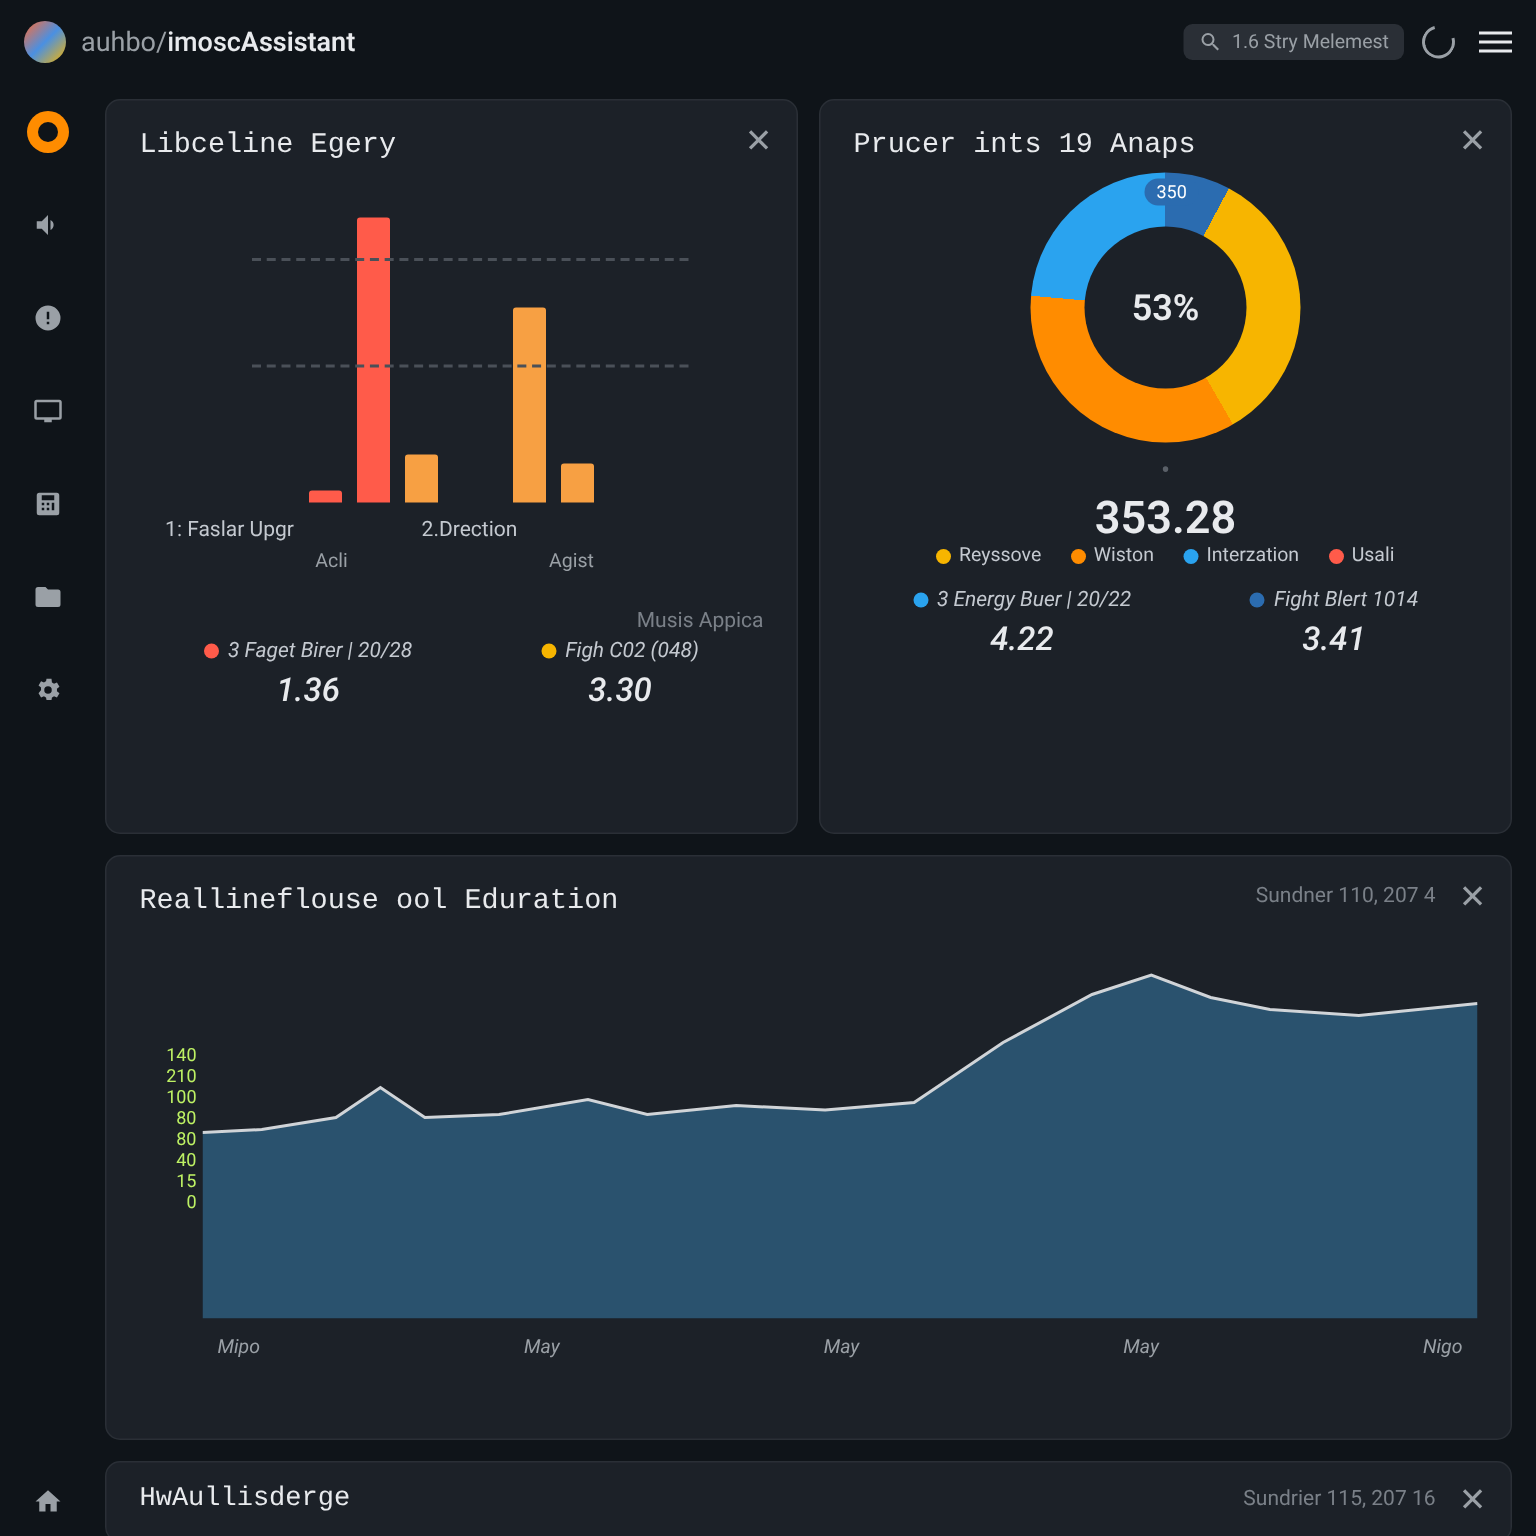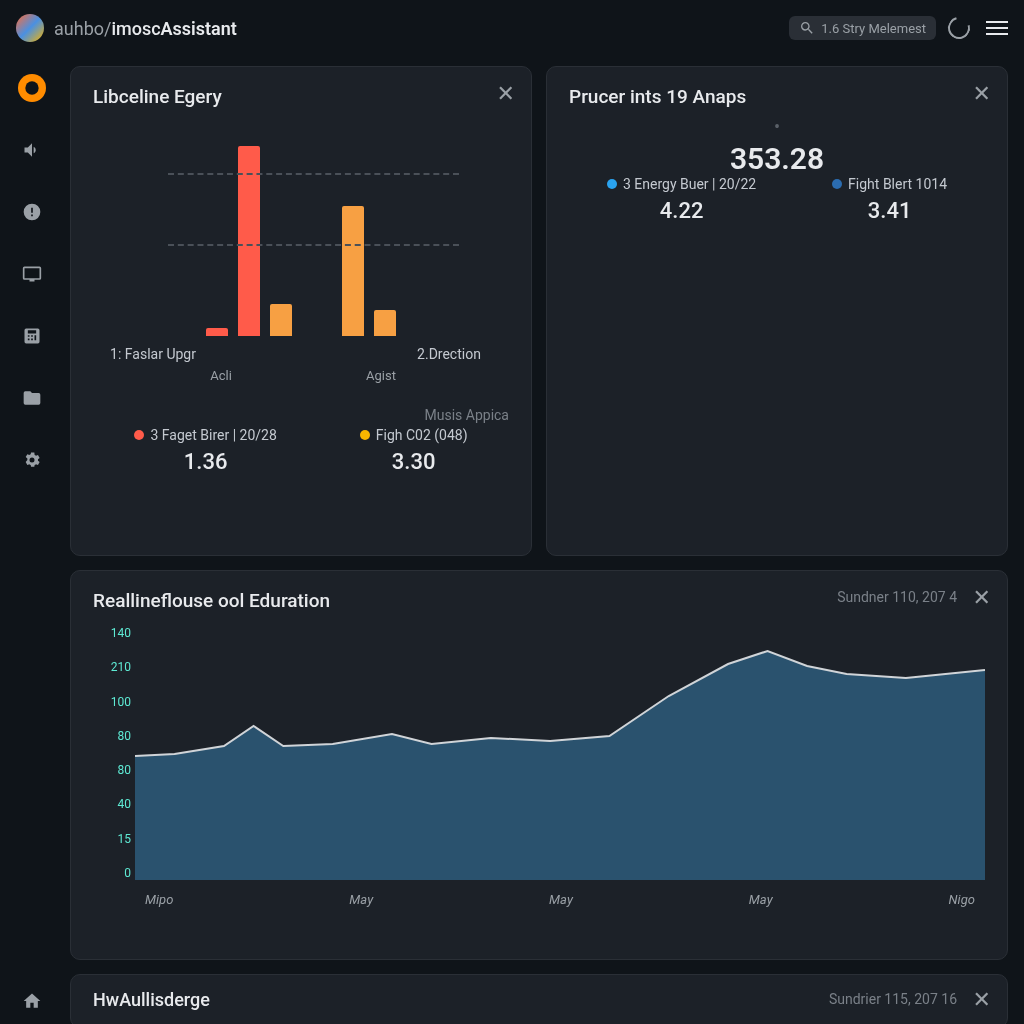--- a/index.html
+++ b/index.html
@@ -23,57 +23,57 @@
 .sidebar { width:64px; background:#0f1419; display:flex; flex-direction:column; align-items:center; padding-top:18px; gap:34px; }
 .side-icon { width:28px; height:28px; display:flex; align-items:center; justify-content:center; cursor:pointer; color:#9aa0a6; }
 .side-icon.active { background:#ff8c00; border-radius:50%; color:#0f1419; }
 .side-icon svg { width:20px; height:20px; fill:currentColor; }
 .sidebar-spacer { flex:1; }
 .sidebar-bottom { padding-bottom:18px; }
 
 .main { flex:1; padding:10px 16px 0 6px; overflow:hidden; }
 .row { display:flex; gap:14px; }
 .card { background:#1c2128; border:1px solid #2a2f36; border-radius:10px; padding:18px 22px; position:relative; }
-.card-title { font-size:19px; font-weight:500; color:#e8eaed; margin-bottom:8px; }
+.card-title { font-size:19px; font-weight:500; color:#e8eaed; margin-bottom:8px;font-family:Liberation Mono, monospace; }
 .card-close { position:absolute; top:14px; right:16px; cursor:pointer; color:#9aa0a6; font-size:22px; font-weight:300; }
 .card-date { position:absolute; top:18px; right:50px; color:#7a8088; font-size:14px; }
 
 
 .card.top { flex:1; height:490px; }
 .barchart { height:220px; display:flex; align-items:flex-end; justify-content:center; gap:50px; padding-top:20px; position:relative; margin-bottom:10px; }
 .bar-group { display:flex; align-items:flex-end; gap:10px; }
 .bar { width:22px; border-radius:2px 2px 0 0; }
 .dashline { position:absolute; left:18%; right:12%; border-top:2px dashed #4a5058; }
-.bar-labels { display:flex; justify-content:space-between; gap:40px; text-align:center; color:#c4c9d0; font-size:14px; margin-bottom:6px;}
+.bar-labels { display:flex; justify-content:flex-start; gap:40px; text-align:center; color:#c4c9d0; font-size:14px; margin-bottom:6px;}
 .bar-labels > div { width:120px; }
 .bar-sublabels { display:flex; justify-content:center; gap:40px; text-align:center; color:#9aa0a6; font-size:13px; margin-bottom:24px;}
 .bar-sublabels > div { width:120px; }
 .caption-center { text-align:right; color:#7a8088; font-size:14px; margin-bottom:4px; }
-.kpi-row { display:flex; justify-content:space-around; }
+.kpi-row { display:flex; justify-content:space-around;font-style:italic; }
 .kpi { text-align:center; }
 .kpi-head { display:flex; align-items:center; justify-content:center; gap:6px; color:#c4c9d0; font-size:14px; margin-bottom:6px; }
 .kpi-val { font-size:22px; font-weight:500; color:#e8eaed; }
 .dot { width:10px; height:10px; border-radius:50%; display:inline-block; }
 
 
 .donut-wrap { display:flex; justify-content:center; margin:4px 0 8px; }
 .donut { width:180px; height:180px; border-radius:50%; position:relative; 
   background:conic-gradient(#2b6cb0 0deg 28deg,#f7b500 28deg 150deg,#ff8c00 150deg 275deg,#2aa3ef 275deg 360deg);}
 .donut::after { content:""; position:absolute; inset:36px; background:#1c2128; border-radius:50%; }
 .donut-center { position:absolute; inset:0; display:flex; align-items:center; justify-content:center; font-size:24px; font-weight:600; z-index:1; }
 .donut-badge { position:absolute; top:4px; left:76px; background:#2b6cb0; color:#fff; font-size:12px; padding:2px 8px; border-radius:10px; z-index:2;}
 .page-dot { text-align:center; color:#5a6068; font-size:18px; margin:4px 0;}
 .big-num { text-align:center; font-size:30px; font-weight:600; margin-bottom:0; }
 .legend-row { display:flex; justify-content:center; gap:20px; flex-wrap:wrap; font-size:13px; color:#c4c9d0; margin-bottom:14px;}
 .legend-row span { display:flex; align-items:center; gap:5px; }
 
 
 .card.wide { margin-top:14px; height:390px; }
 .area-chart { position:relative; height:280px; margin:14px 0 0 42px; }
-.y-axis { position:absolute; left:-42px; top:0; bottom:26px; width:38px; display:flex; flex-direction:column; justify-content:space-between; text-align:right; color:#5eead4; font-size:12px; }
+.y-axis { position:absolute; left:-42px; top:0; bottom:26px; width:38px; display:flex; flex-direction:column; justify-content:center; text-align:right; color:#bef264; font-size:12px; }
 .x-axis { display:flex; justify-content:space-between; color:#9aa0a6; font-size:13px; padding:8px 10px 0;font-style:italic; }
 .area-svg { width:100%; height:254px; }
 .area-fill { fill:#2d5a7a; opacity:.85; }
 .area-line { fill:none; stroke:#d0d4d8; stroke-width:2; }
 
 
 .card.bottom { margin-top:14px; height:54px; padding:14px 22px; }
 </style>
 </head>
 <body>
@@ -186,22 +186,46 @@
                 <span>Figh C02 (048)</span>
               </div>
             <div class="kpi-val">3.30</div>
           </div>
         </div>
       </div>
 
       <div class="card top">
         <div class="card-title">Prucer ints 19 Anaps</div>
         <div class="card-close">✕</div>
+        <div class="donut-wrap">
+          <div class="donut">
+            <div class="donut-badge">350</div>
+            <div class="donut-center">53%</div>
+          </div>
+        </div>
         <div class="page-dot">•</div>
         <div class="big-num">353.28</div>
+        <div class="legend-row">
+          <span>
+              <i class="dot" style="background:#f7b500"></i>
+              <span>Reyssove</span>
+            </span>
+          <span>
+              <i class="dot" style="background:#ff8c00"></i>
+              <span>Wiston</span>
+            </span>
+          <span>
+              <i class="dot" style="background:#2aa3ef"></i>
+              <span>Interzation</span>
+            </span>
+          <span>
+              <i class="dot" style="background:#ff5b4a"></i>
+              <span>Usali</span>
+            </span>
+        </div>
         <div class="kpi-row">
           <div class="kpi">
             <div class="kpi-head">
                 <span class="dot" style="background:#2aa3ef"></span>
                 <span>3 Energy Buer | 20/22</span>
               </div>
             <div class="kpi-val">4.22</div>
           </div>
           <div class="kpi">
             <div class="kpi-head">

